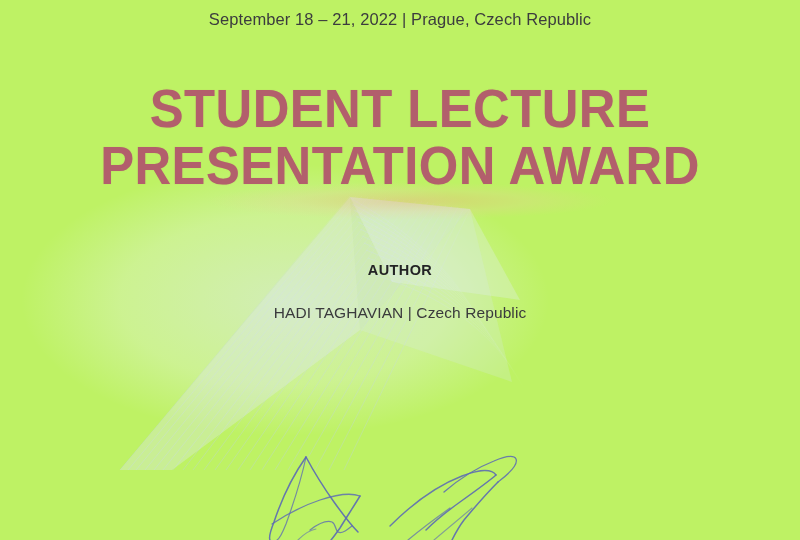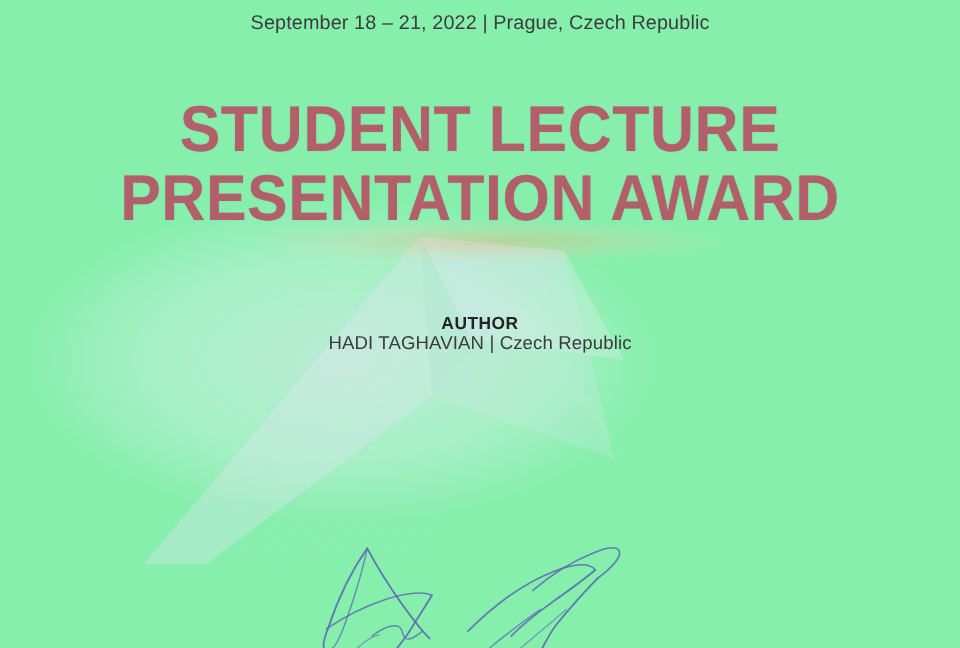--- a/index.html
+++ b/index.html
@@ -5,21 +5,21 @@
   html, body {
     margin: 0;
     padding: 0;
     background: #ffffff;
   }
   #certificate {
     position: relative;
     width: 800px;
     height: 540px;
     overflow: hidden;
-    background: #86efac;
+    background: #bef264;
     font-family: "Liberation Sans", sans-serif;
     -webkit-font-smoothing: antialiased;
   }
 
   
   .bg-layer {
     position: absolute;
     inset: 0;
     pointer-events: none;
   }
@@ -105,21 +105,21 @@
     letter-spacing: 0.4px;
   }
   .section-value {
     font-size: 15.5px;
     color: #3a3a3c;
     letter-spacing: 0.1px;
     white-space: nowrap;
   }
 
   #author-block { top: 262px; }
-  #author-block .section-value { margin-top: 0; }
+  #author-block .section-value { margin-top: 26px; }
 
   #presentation-block { top: 374px; }
   .presentation-title {
     margin-top: 8px;
     font-family: "Liberation Sans Narrow", "Liberation Sans", sans-serif;
     font-size: 15.5px;
     line-height: 22px;
     color: #3c3c3e;
     letter-spacing: 0.05px;
     transform: scaleX(0.95);

